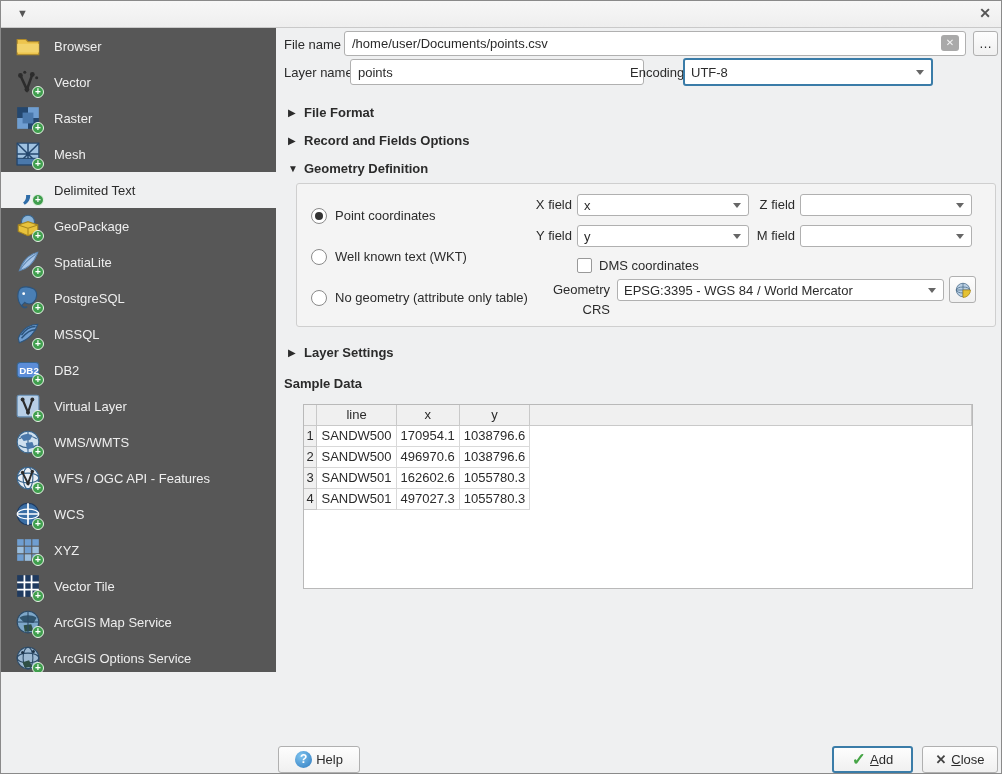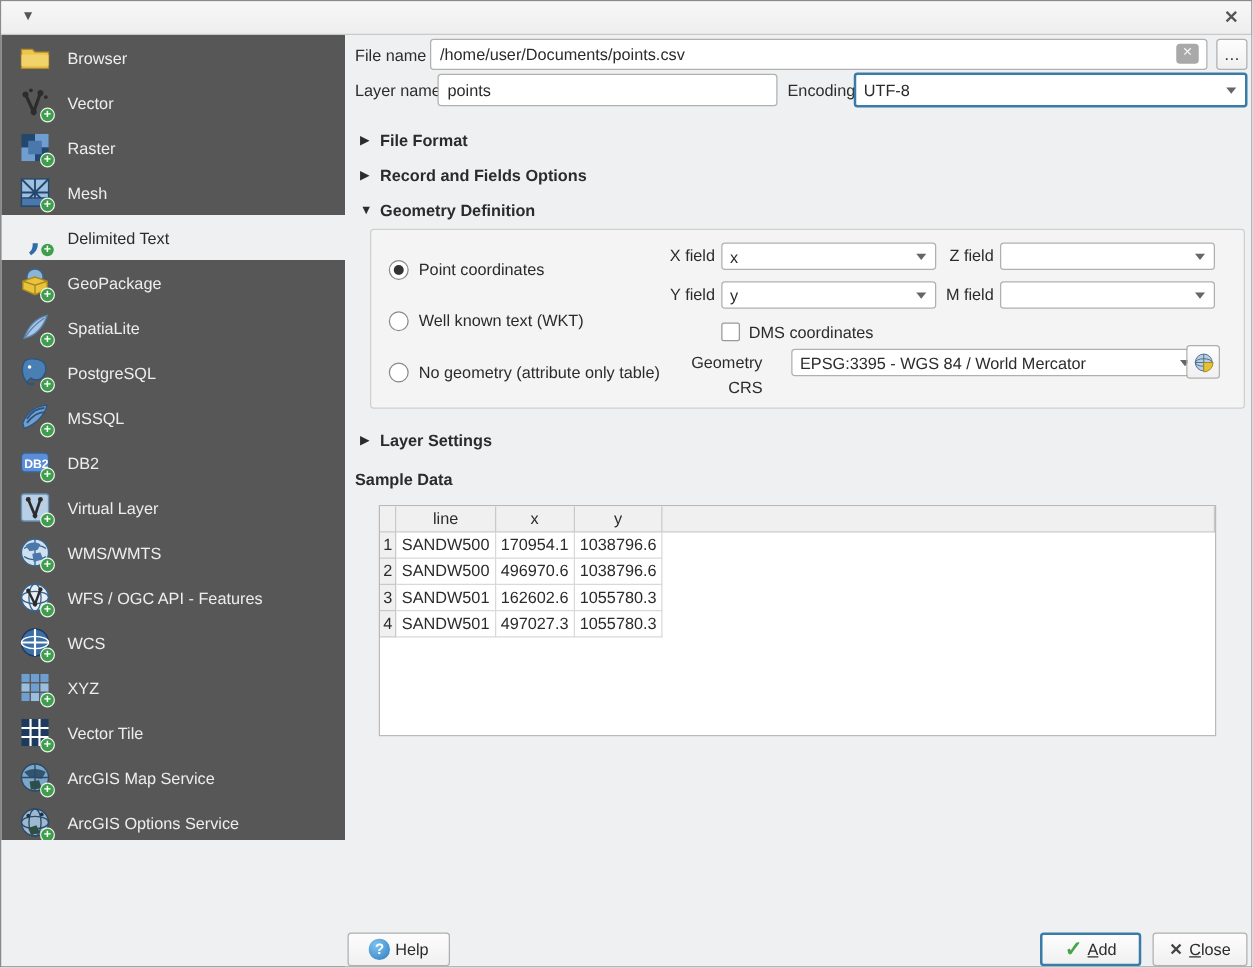--- a/index.html
+++ b/index.html
@@ -324,23 +324,23 @@
   </div>
 
   <div class="content">
 
     <span class="lbl" style="left:8px; top:4px;">File name</span>
     <input class="txt-input" style="left: 68px; top: 3px; width: 622px; height: 25px;" value="/home/user/Documents/points.csv">
     <span class="clear-ic" style="left:665px; right:auto;">✕</span>
     <button class="btn" style="position:absolute; left:697px; top:3px; width:25px; height:25px;">…</button>
 
     <span class="lbl" style="left:8px; top:32px;">Layer name</span>
-    <input class="txt-input" style="left: 74px; top: 31px; width: 272px; height: 26px;" value="points">
+    <input class="txt-input" style="left: 74px; top: 31px; width: 294px; height: 26px;" value="points">
     <span class="lbl" style="left:354px; top:32px;">Encoding</span>
-    <div class="combo focused" style="left:407px; top:30px; width:315px; height:28px;">
+    <div class="combo focused" style="left:407px; top:30px; width:250px; height:28px;">
       <span>UTF-8</span>
       <span class="arrow"></span>
     </div>
 
     <div class="section" style="top:74px;">
       <span class="tri">▶</span>
       <span class="sec-label">File Format</span>
     </div>
     <div class="section" style="top:102px;">
       <span class="tri">▶</span>
@@ -380,21 +380,21 @@
       <span class="glabel" style="left:455px; top:42px; width:43px; text-align:right;">M field</span>
       <div class="combo" style="left:503px; top:41px; width:172px; height:22px;">
         <span></span>
         <span class="arrow"></span>
       </div>
 
       <span class="checkbox" style="left:280px; top:74px;"></span>
       <span class="glabel" style="left:302px; top:72px;">DMS coordinates</span>
 
       <span class="glabel" style="left:228px; top:96px; width:85px; text-align:right;">Geometry CRS</span>
-      <div class="combo" style="left:336px; top:95px; width:327px; height:22px;">
+      <div class="combo" style="left:320px; top:95px; width:327px; height:22px;">
         <span>EPSG:3395 - WGS 84 / World Mercator</span>
         <span class="arrow"></span>
       </div>
       <button class="btn crs-btn">
         <svg width="18" height="18" viewBox="0 0 24 24">
           <circle cx="12" cy="12" r="9" fill="#b9cfe3" stroke="#4a6b88"></circle>
           <path d="M3 12 H21 M12 3 V21" stroke="#4a6b88"></path>
           <ellipse cx="12" cy="12" rx="9" ry="4" fill="none" stroke="#4a6b88"></ellipse>
           <path d="M12 12 L22 12 A10 10 0 0 1 12 22z" fill="#e5c233" stroke="#a8871f"></path>
         </svg>

